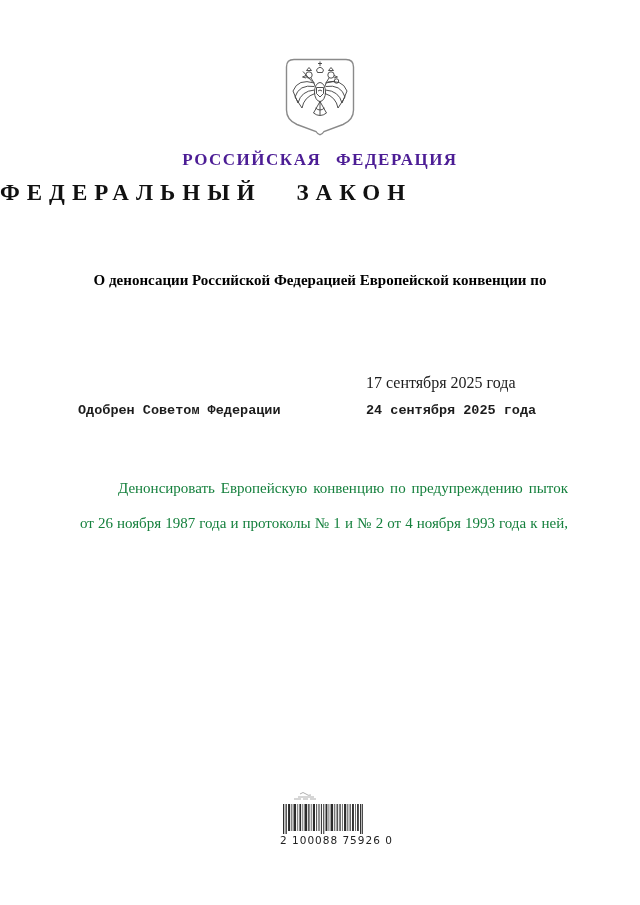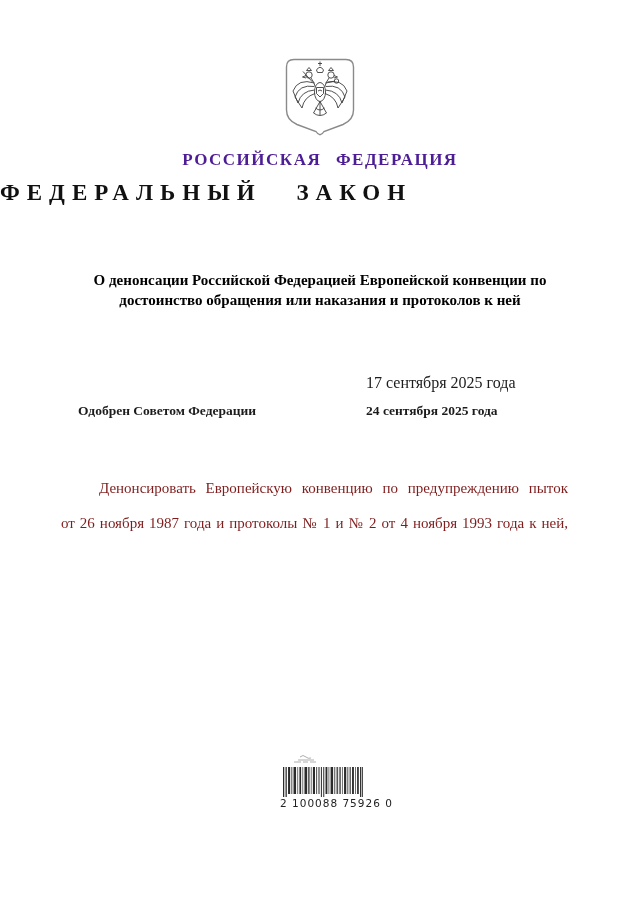--- a/index.html
+++ b/index.html
@@ -40,38 +40,38 @@
     position:absolute;left:78px;
     font-size:16px;
   }
   .adoption-date{
     position:absolute;left:366px;
     font-size:16px;
   }
   .row1{top:374px;}
   .row2{top:403px;}
   .mono{
-    font-family:Liberation Serif, serif;
+    font-family:Liberation Mono, monospace;
     font-size:13.5px;
     font-weight:600;
     letter-spacing:0px;
   }
   .body-text{
-    position:absolute;top:471px;left:61px;right:72px;
+    position:absolute;top:471px;left:80px;right:72px;
     font-size:15px;line-height:34.5px;
-    color:#7f1d1d;
+    color:#15803d;
   }
   .body-line{
     text-align:justify;
     text-align-last:justify;
     white-space:nowrap;
   }
   .body-line.indent{ text-indent:38px; }
   .barcode-wrap{
-    position:absolute;top:754px;left:280px;width:86px;
+    position:absolute;top:791px;left:280px;width:86px;
     text-align:center;
   }
   .print-mark{display:block;margin:0 auto 1px 12px;width:26px;height:12px;opacity:.75;}
   .bars{display:block;width:80px;height:30px;margin:0 auto;}
   .barcode-digits{
     font-family:"DejaVu Sans", sans-serif;
     font-size:10.5px;
     letter-spacing:1px;
     white-space:nowrap;
     color:#222;
@@ -133,21 +133,20 @@
         <path d="M42.5,24 L49.3,23.3"></path>
       </g>
     </svg>
   </div>
 
   <div class="country">РОССИЙСКАЯ  ФЕДЕРАЦИЯ</div>
   <div class="doctype">ФЕДЕРАЛЬНЫЙ  ЗАКОН</div>
 
   <div class="law-title">
     <div>О денонсации Российской Федерацией Европейской конвенции по</div>
-    <div>достоинство обращения или наказания и протоколов к ней</div>
   </div>
 
   <div class="adoption-date row1">17 сентября 2025 года</div>
   <div class="adoption-label row2 mono">Одобрен Советом Федерации</div>
   <div class="adoption-date row2 mono">24 сентября 2025 года</div>
 
   <div class="body-text">
     <div class="body-line indent">Денонсировать Европейскую конвенцию по предупреждению пыток</div>
     <div class="body-line">от 26 ноября 1987 года и протоколы № 1 и № 2 от 4 ноября 1993 года к ней,</div>
   </div>

